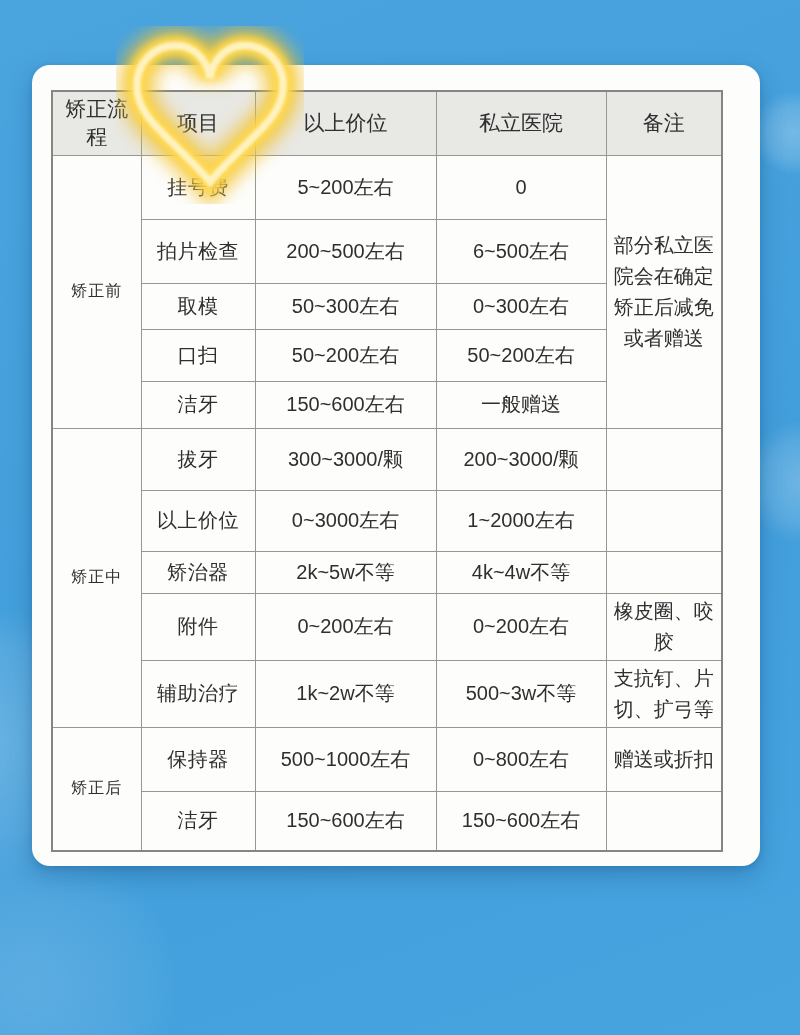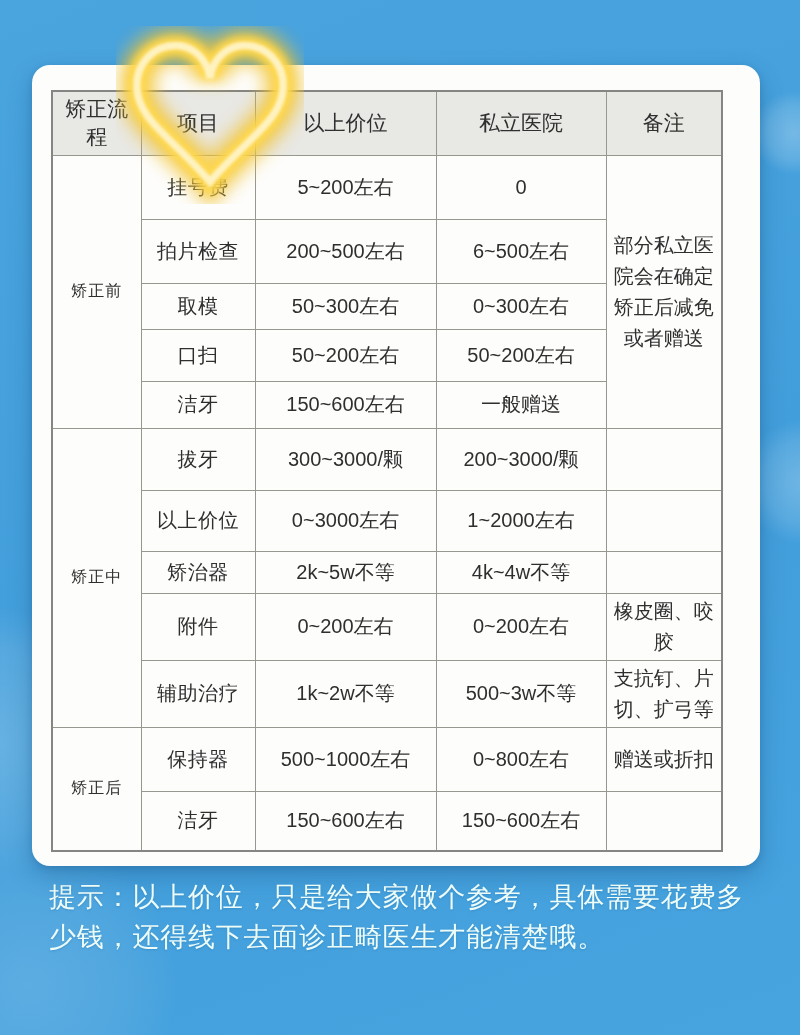--- a/index.html
+++ b/index.html
@@ -165,14 +165,13 @@
         </filter>
       <filter id="hg3" x="-60%" y="-60%" width="220%" height="220%">
           <feGaussianBlur stdDeviation="0.8"></feGaussianBlur>
         </filter>
     </defs>
     <path d="M50 28 C48.5 17.5 40.5 10.5 31.5 10.5 C19.5 10.5 10.5 20 10.5 32 C10.5 50.5 29 59.5 50 84 C71 59.5 89.5 50.5 89.5 32 C89.5 20 80.5 10.5 68.5 10.5 C59.5 10.5 51.5 17.5 50 28 Z" fill="none" stroke="#f2c22e" stroke-width="19" filter="url(#hg1)" opacity="0.8"></path>
     <path d="M50 28 C48.5 17.5 40.5 10.5 31.5 10.5 C19.5 10.5 10.5 20 10.5 32 C10.5 50.5 29 59.5 50 84 C71 59.5 89.5 50.5 89.5 32 C89.5 20 80.5 10.5 68.5 10.5 C59.5 10.5 51.5 17.5 50 28 Z" fill="none" stroke="#ffd94f" stroke-width="10" filter="url(#hg2)" opacity="0.95"></path>
     <path d="M50 28 C48.5 17.5 40.5 10.5 31.5 10.5 C19.5 10.5 10.5 20 10.5 32 C10.5 50.5 29 59.5 50 84 C71 59.5 89.5 50.5 89.5 32 C89.5 20 80.5 10.5 68.5 10.5 C59.5 10.5 51.5 17.5 50 28 Z" fill="none" stroke="#fff4c8" stroke-width="4" filter="url(#hg3)" opacity="0.95"></path>
   </svg>
 
-  <p class="tip">提示：以上价位，只是给大家做个参考，具体需要花费多少钱，还得线下去面诊正畸医生才能清楚哦。</p>
 </div>
 
 </body></html>

